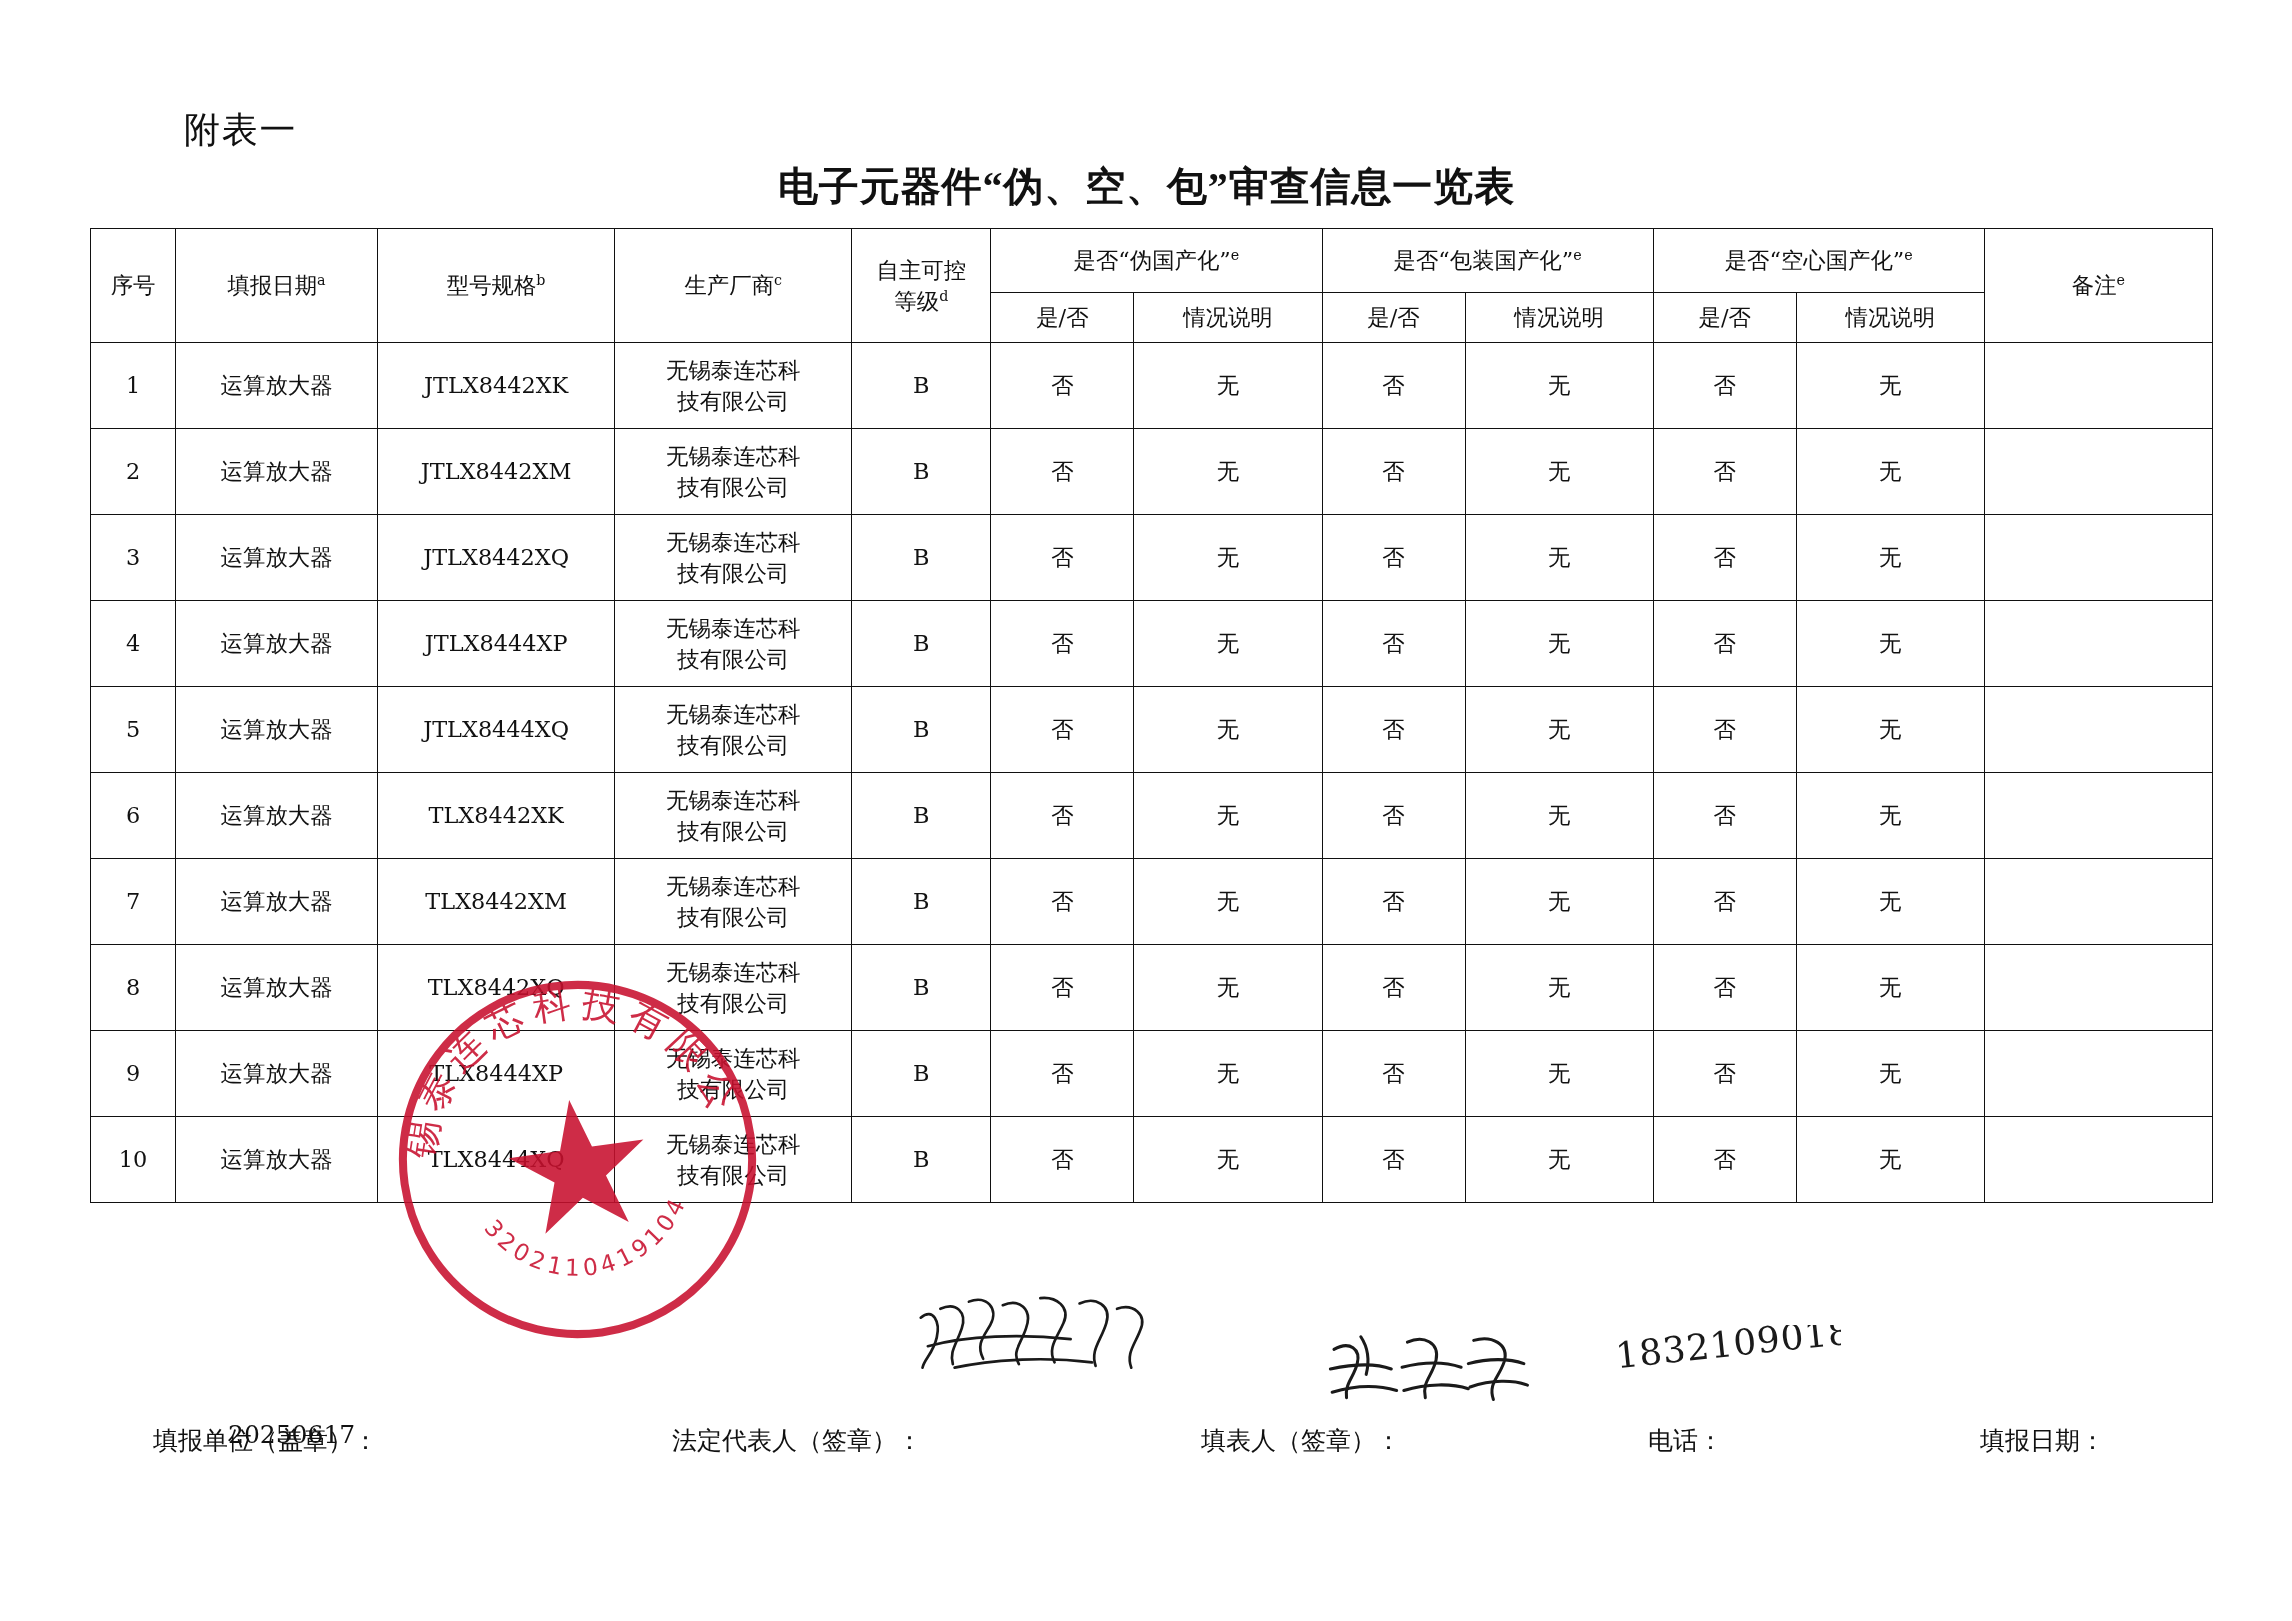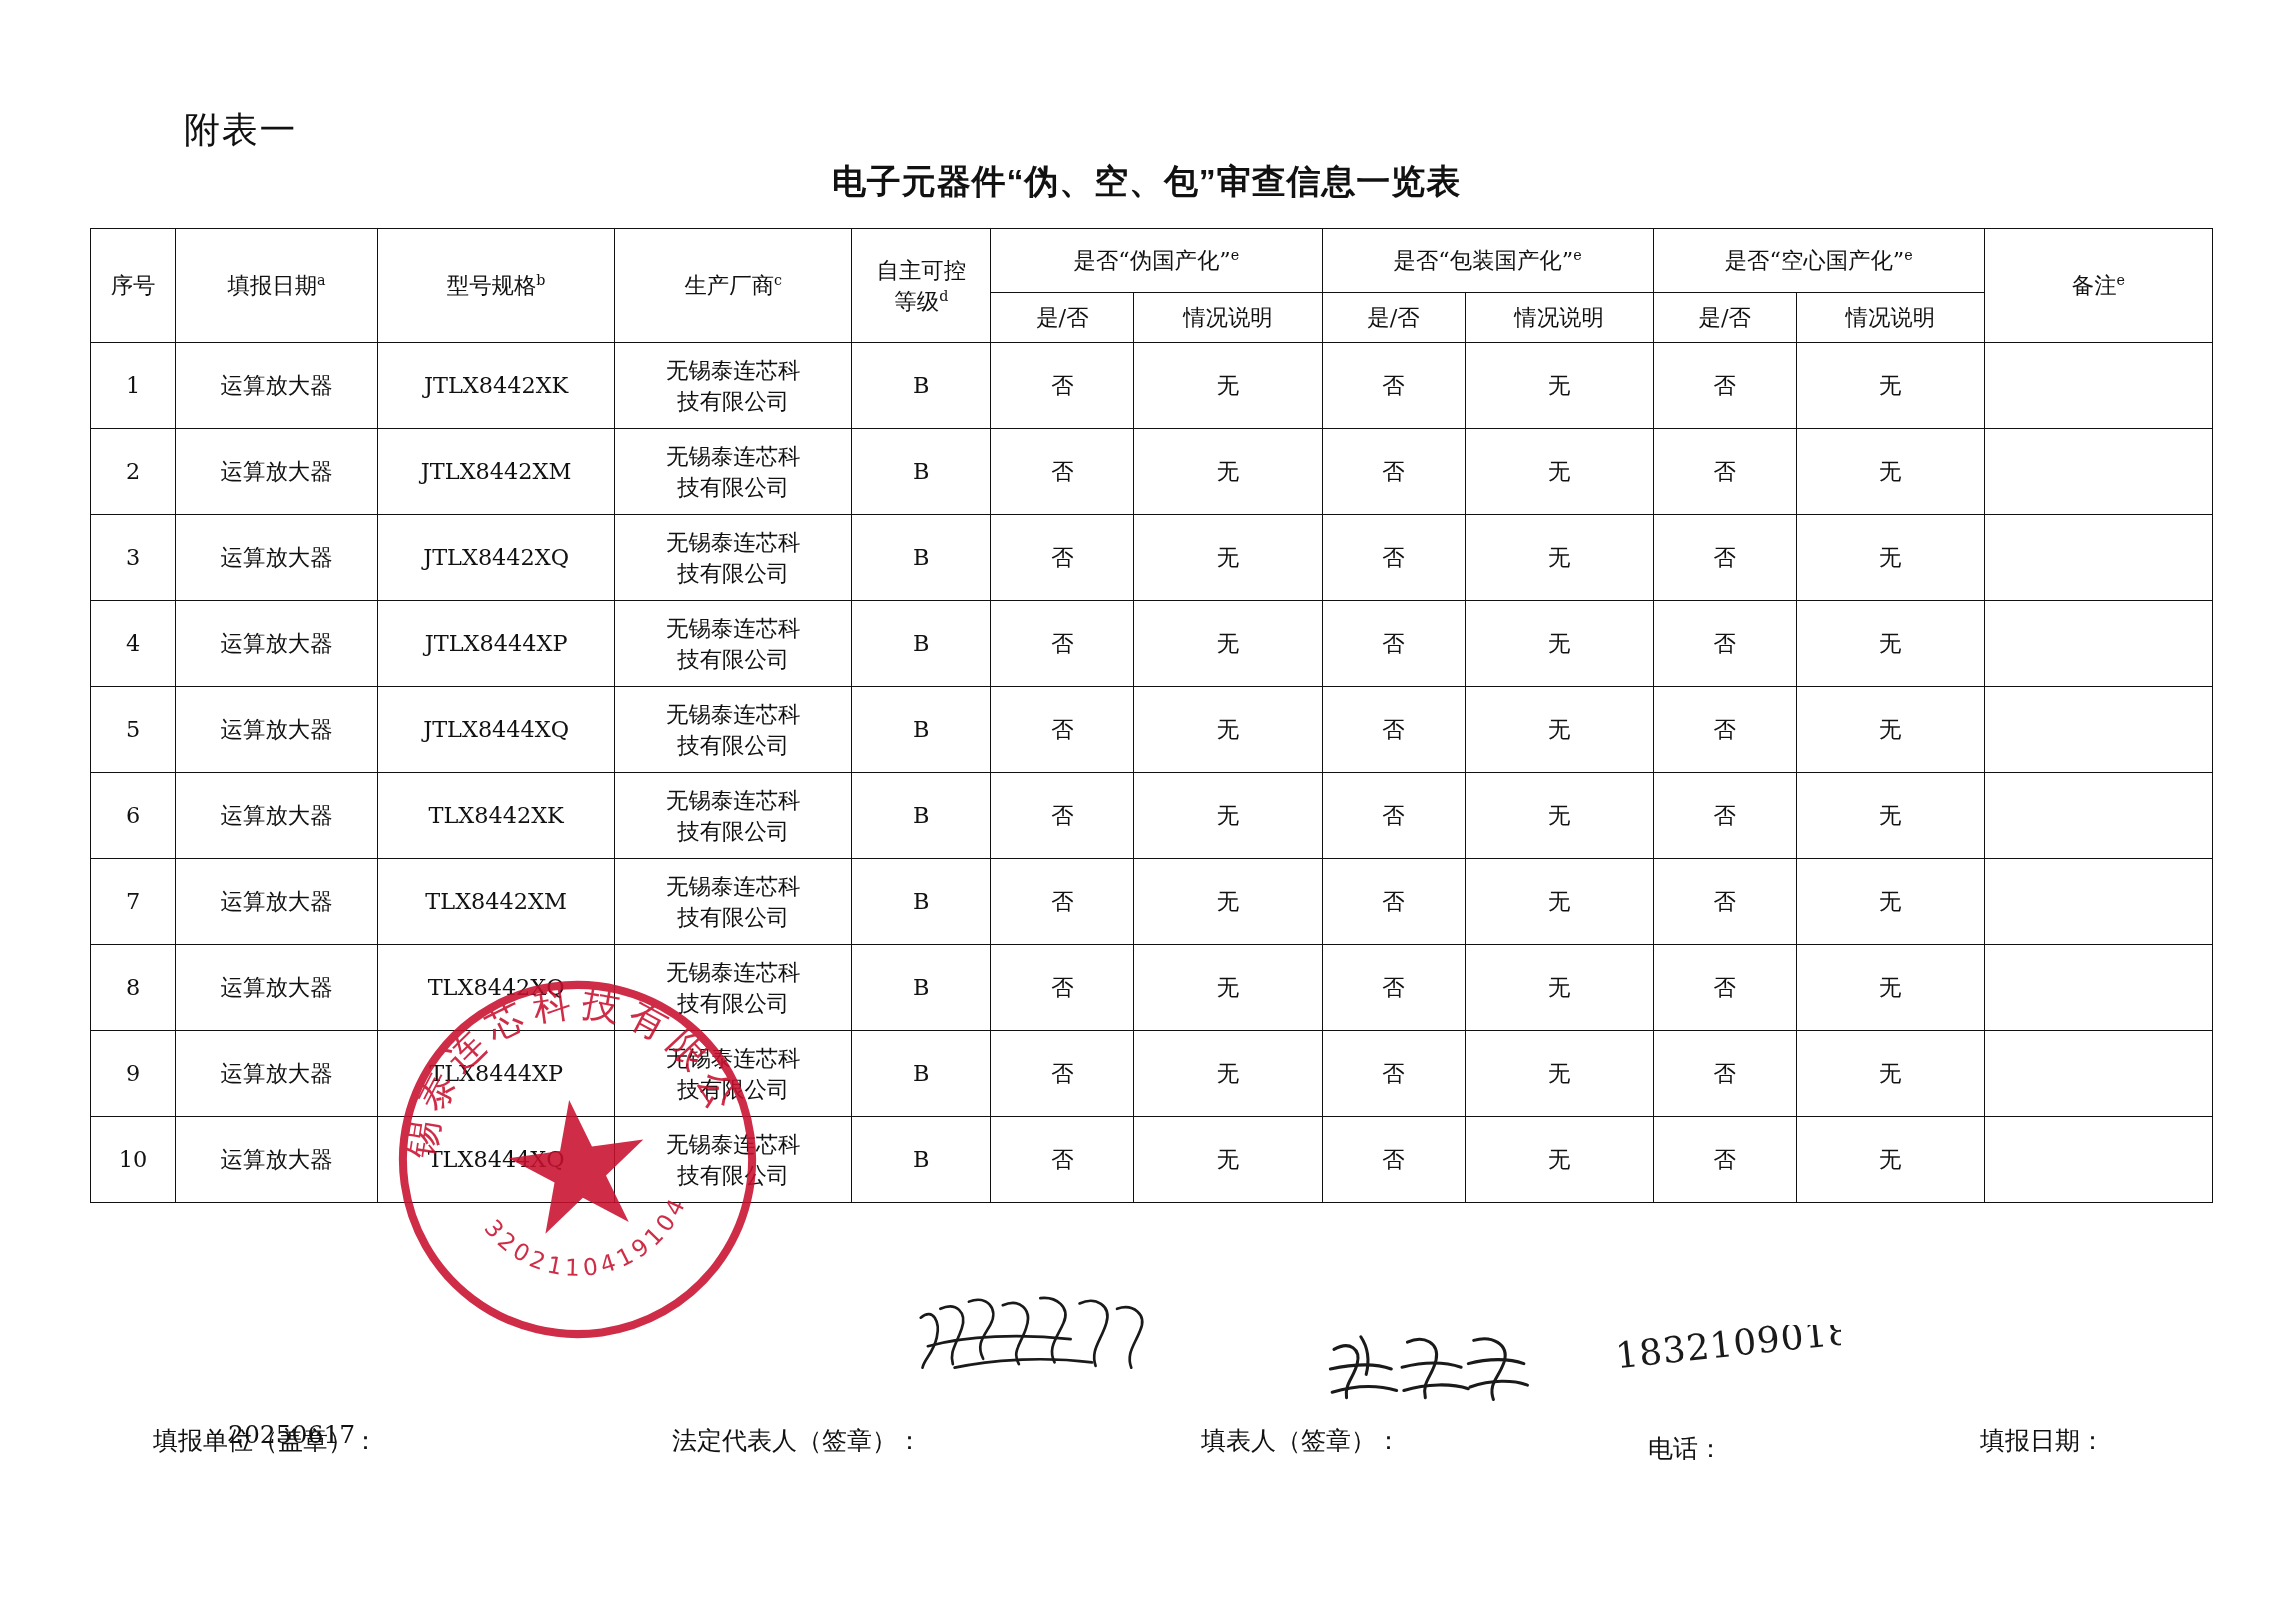--- a/index.html
+++ b/index.html
@@ -27,23 +27,23 @@
     font-size: 36px;
     font-family: "DejaVu Serif", "Liberation Serif", serif;
     letter-spacing: 1.8px;
   }
   .doc-title {
     position: absolute;
     left: 0;
     right: 0;
     top: 159px;
     text-align: center;
-    font-size: 34px;
+    font-size: 40px;
     font-weight: 700;
-    font-family: Liberation Sans, sans-serif;
+    font-family: Liberation Serif, serif;
     letter-spacing: 0.9px;
   }
   .table-wrap {
     position: absolute;
     left: 90px;
     top: 228px;
     width: 2123px;
   }
   table.main {
     border-collapse: collapse;
@@ -99,21 +99,21 @@
     position: absolute;
     top: 54px;
     left: 0;
     right: 0;
     font-family: "DejaVu Serif", "Liberation Serif", serif;
     font-size: 25px;
   }
   .f-unit { position: absolute; left: 63px; top: 0; }
   .f-legal { position: absolute; left: 582px; top: 0; text-align: center; }
   .f-filler { position: absolute; left: 1111px; top: 0; }
-  .f-phone { position: absolute; left: 1558px; top: 8px; }
+  .f-phone { position: absolute; left: 1558px; top: 0; }
   .f-date { position: absolute; left: 1890px; top: 0; }
   .f-datevalue {
     position: absolute;
     left: 97px;
     top: 50px;
     font-family: "DejaVu Serif", "Liberation Serif", serif;
     font-size: 25px;
     margin-left: 41px;
   }
 

